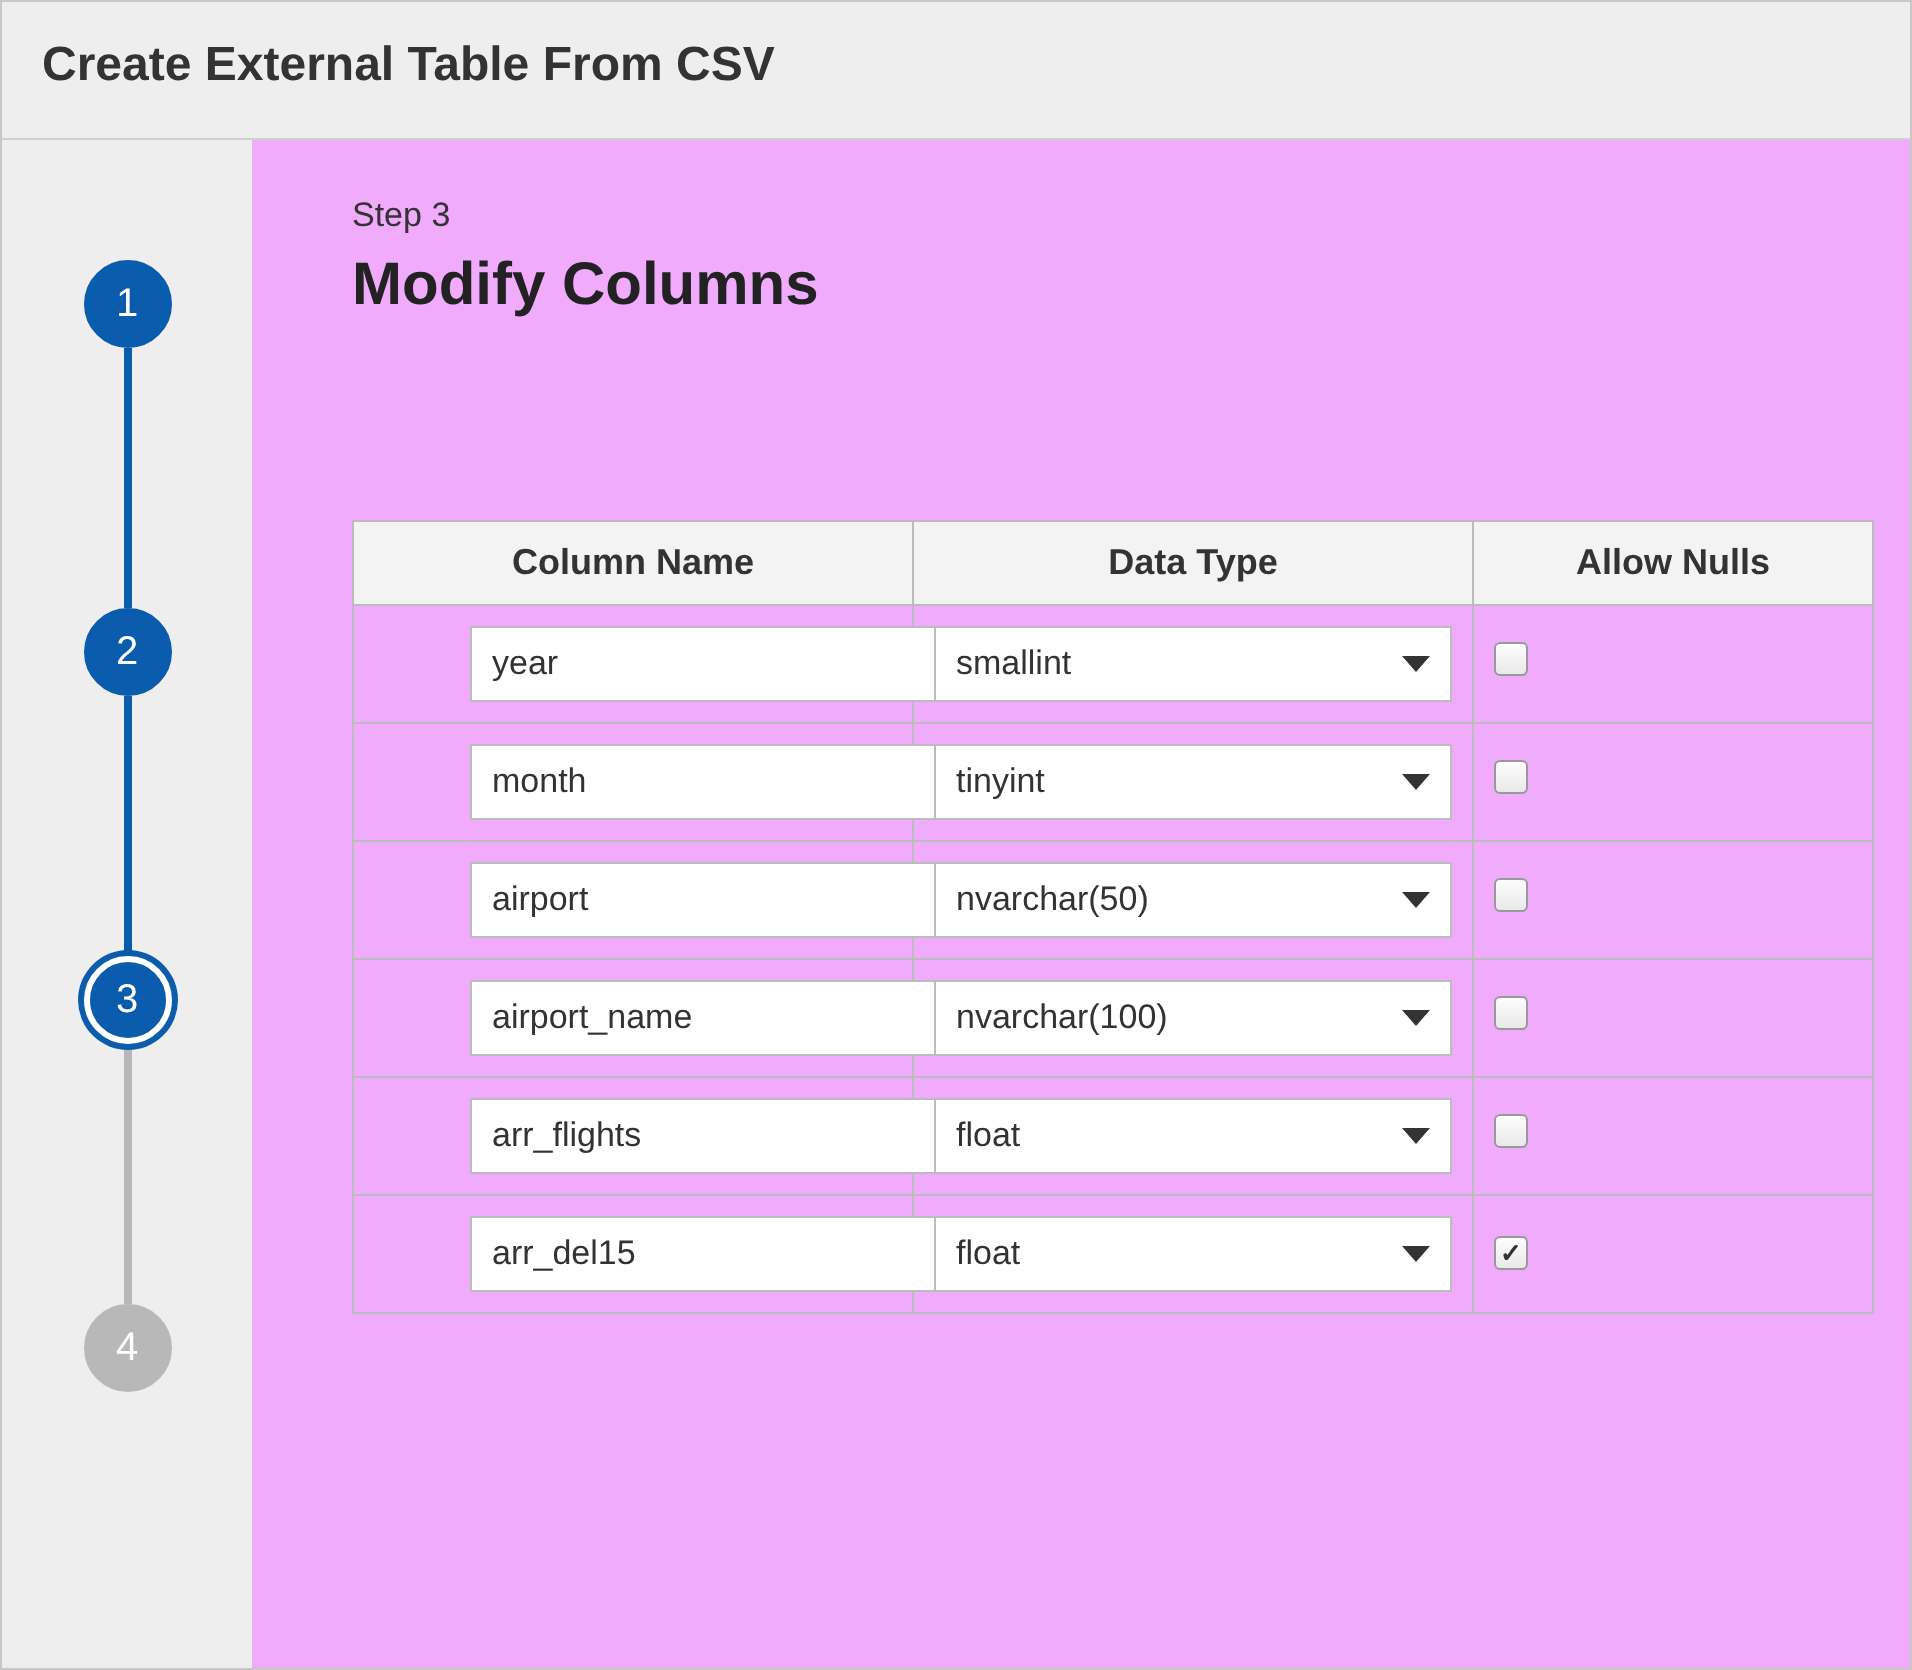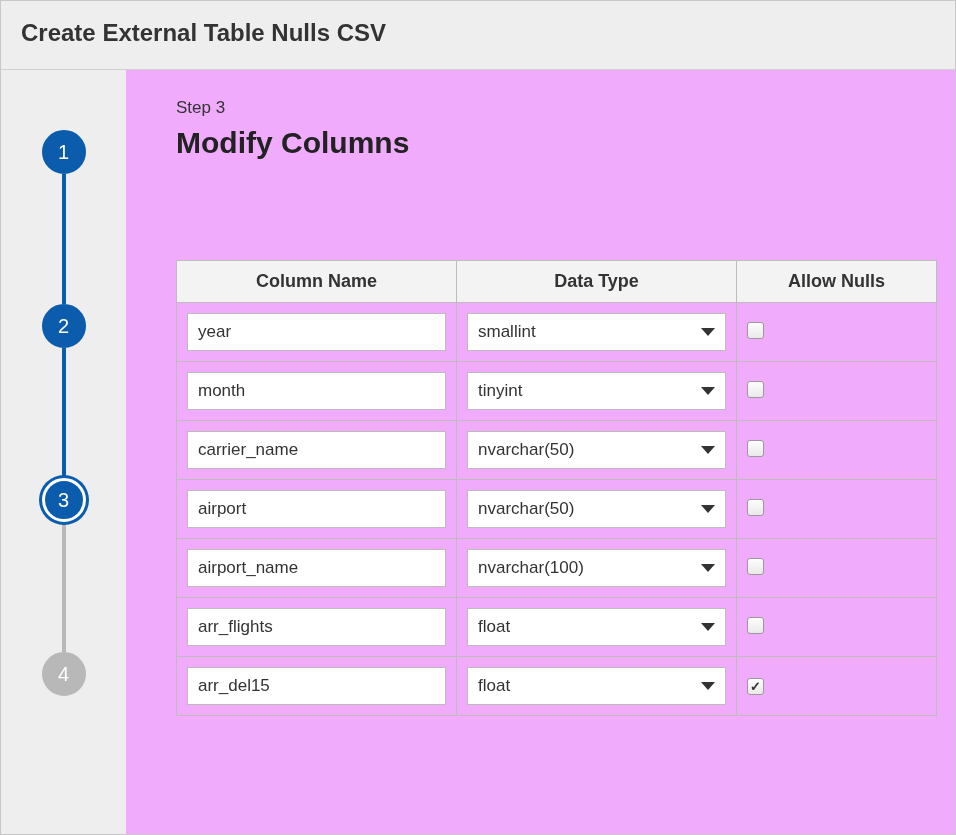--- a/index.html
+++ b/index.html
@@ -100,20 +100,21 @@
     table.cols th:nth-child(3){ width: 200px;}
     .name-input {
       width: 100%;
       height: 38px;
       border: 1px solid #bcbcbc;
       padding: 0 10px;
       font-size: 17px;
       font-family: inherit;
       color: #333;
       background: #fff;
+      margin-left: 48px;
     }
     .type-select {
       width: 100%;
       height: 38px;
       border: 1px solid #bcbcbc;
       padding: 0 34px 0 10px;
       font-size: 17px;
       font-family: inherit;
       color: #333;
       background: #fff;
@@ -149,21 +150,21 @@
       font-weight: 700;
       color: #333;
       line-height: 1;
     }
   </style>
 </head>
 <body>
 
 <div class="window">
   <div class="title-bar">
-    <h1>Create External Table Nulls CSV</h1>
+    <h1>Create External Table From CSV</h1>
   </div>
   <div class="body">
 
     <div class="stepper">
 
     <div class="step-circle done">1</div>
         <div class="connector done"></div>
         <div class="step-circle done">2</div>
         <div class="connector done"></div>
         <div class="step-circle current">3</div>
@@ -199,30 +200,20 @@
               <td><input type="text" class="name-input" value="month" style=""></td>
               <td>
                 <div class="type-select">
                   <span>tinyint</span>
                   <span class="caret"></span>
                 </div>
               </td>
               <td class="nulls-cell"><span class="checkbox"></span></td>
             </tr>
             <tr>
-              <td><input type="text" class="name-input" value="carrier_name" style=""></td>
-              <td>
-                <div class="type-select">
-                  <span>nvarchar(50)</span>
-                  <span class="caret"></span>
-                </div>
-              </td>
-              <td class="nulls-cell"><span class="checkbox"></span></td>
-            </tr>
-            <tr>
               <td><input type="text" class="name-input" value="airport" style=""></td>
               <td>
                 <div class="type-select">
                   <span>nvarchar(50)</span>
                   <span class="caret"></span>
                 </div>
               </td>
               <td class="nulls-cell"><span class="checkbox"></span></td>
             </tr>
             <tr>

